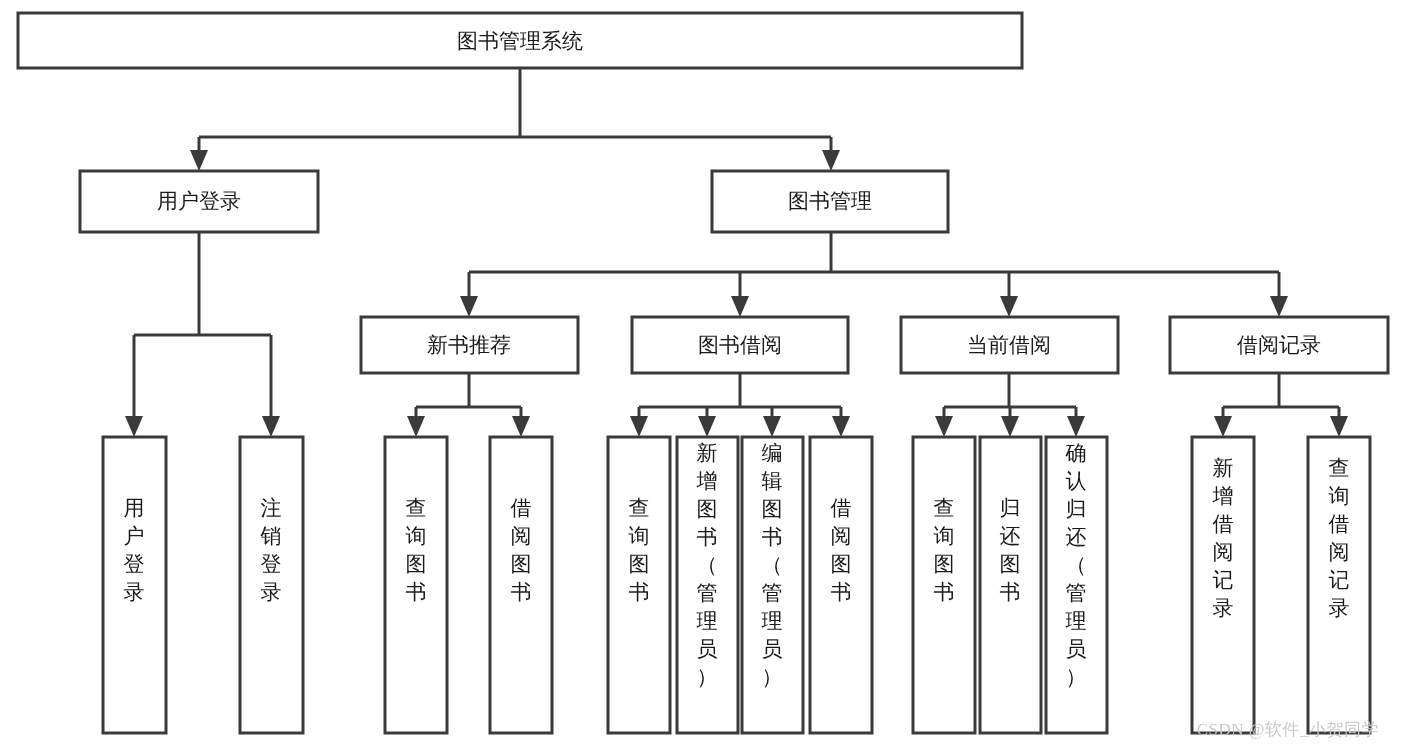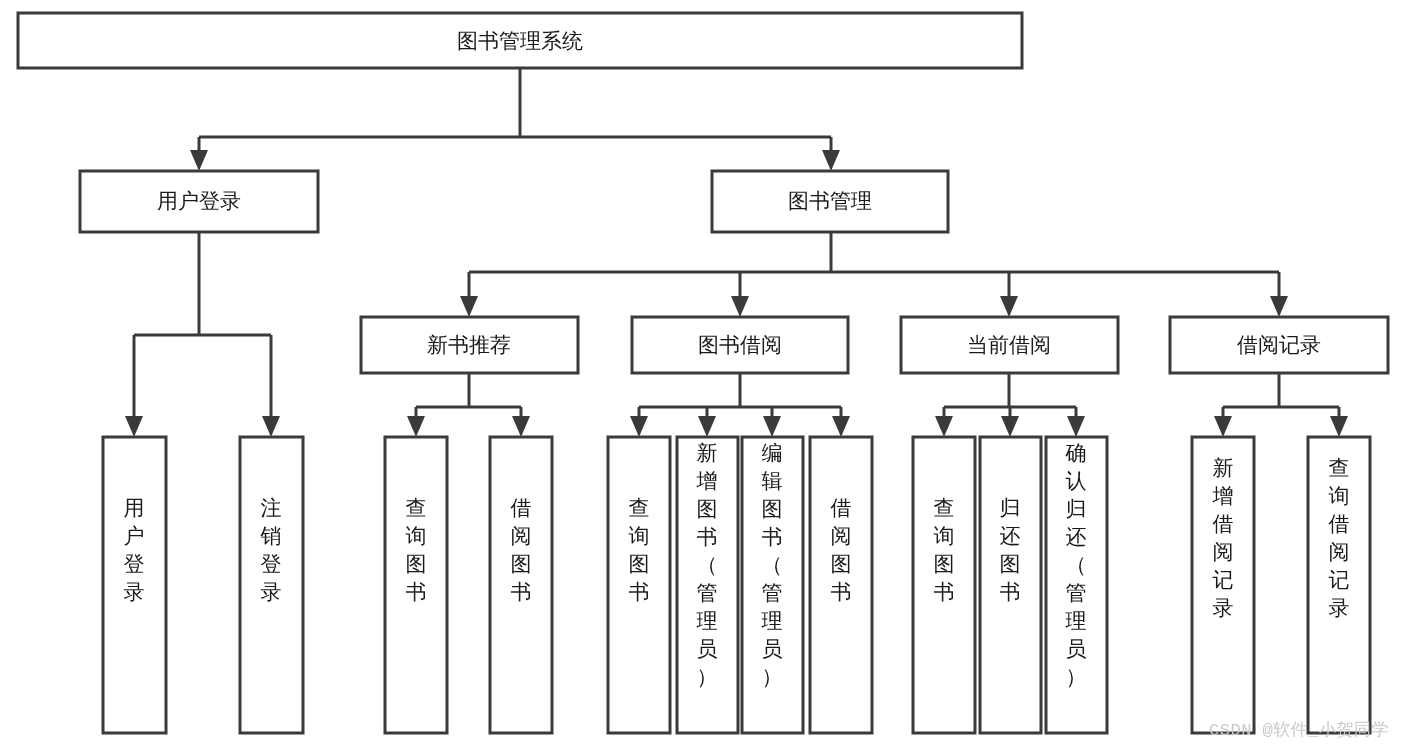--- a/index.html
+++ b/index.html
@@ -48,23 +48,23 @@
     stroke-width: 3;
     fill: none;
     stroke-linecap: butt;
   }
   .edge-arrow {
     fill: #3a3a3a;
     stroke: none;
   }
   .watermark-text {
     position: absolute;
-    right: 16px;
+    right: 26px;
     bottom: 6px;
-    font-family: Liberation Mono, monospace;
+    font-family: Liberation Serif, serif;
     font-size: 17px;
     color: #c9c9c9;
     white-space: nowrap;
     letter-spacing: 0.5px;
     pointer-events: none;
     text-align: center;
   }
 </style>
 </head>
 <body>

